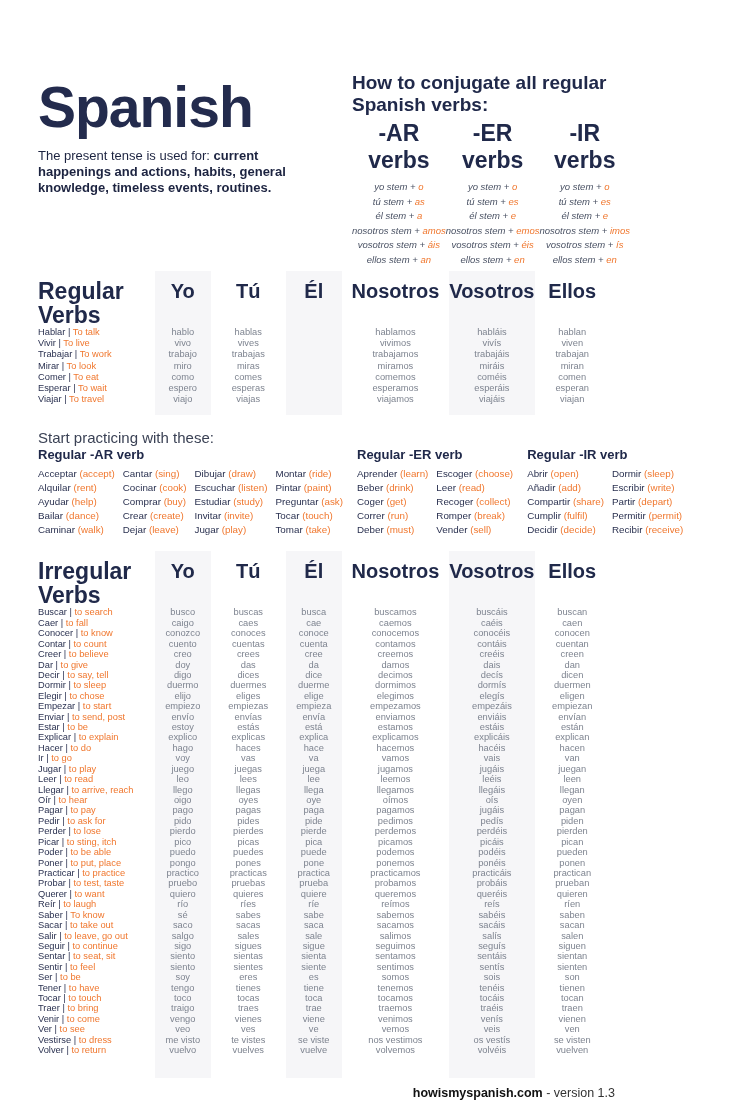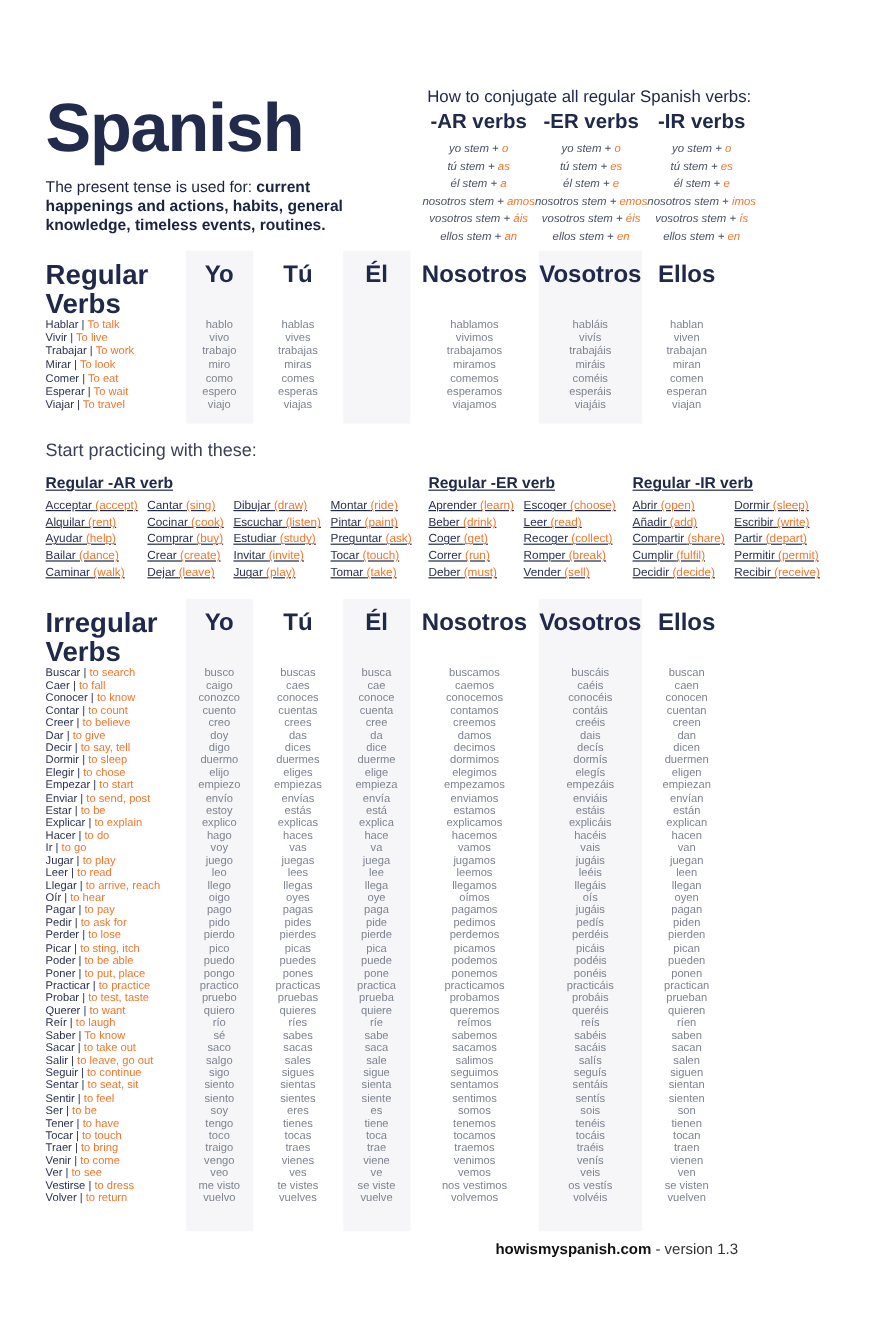--- a/index.html
+++ b/index.html
@@ -8,24 +8,24 @@
 
   
   .top{display:flex;}
   .title-block{width:292px;flex:none;margin-top:8px;}
   .main-title{font-size:57px;line-height:58px;font-weight:800;margin:0;color:#232b4d;letter-spacing:-1px;}
   .sub-title{font-size:38px;line-height:42px;font-weight:800;margin:0;color:#f0772e;letter-spacing:-0.5px;}
   .intro{font-size:13px;line-height:16px;margin:12px 0 0;color:#1c2340;}
   .intro .bold{font-weight:bold;}
 
   .howto{flex:1;margin-left:22px;margin-top:2px;}
-  .howto-heading{font-size:14px;font-weight:400;margin:0 0 2px;color:#20294a;text-align:center;}
+  .howto-heading{font-size:19px;font-weight:700;margin:0 0 2px;color:#20294a;}
   .howto-groups{display:flex;}
   .howto-group{flex:1;text-align:center;}
-  .glabel{font-size:17px;font-weight:800;margin:2px 0 6px;color:#20294a;}
+  .glabel{font-size:23px;font-weight:800;margin:2px 0 6px;color:#20294a;}
   .howto-line{font-size:9.5px;line-height:14.5px;color:#4a5264;font-style:italic;white-space:nowrap;}
   .howto-line .ending{color:#f0772e;}
 
   
   .conj-table{display:flex;margin-right:14px;}
   .conj-table.regular{margin-top:4px;--rh:11.2px;--head:48px;--padb:10px;}
   .conj-table.irregular{margin-top:14px;--rh:10.42px;--head:48px;--padb:22px;}
   .col{padding-top:8px;padding-bottom:var(--padb);}
   .verbs-col{width:112px;flex:none;}
   .form-col{flex:1;margin:0 5px;text-align:center;}
@@ -35,21 +35,21 @@
   .col-head{font-size:20px;line-height:24px;font-weight:800;color:#20294a;}
   .rows{}
   .cell{font-size:9.3px;line-height:var(--rh);color:#7e8490;white-space:nowrap;}
   .verb-row{font-size:9.3px;line-height:var(--rh);white-space:nowrap;color:#2a3150;}
   .verb-row .vmean{color:#f0772e;}
 
   
   .practice{margin-top:14px;}
   .practice-heading{font-size:20px;line-height:22px;font-weight:800;margin:0;color:#1c2340;}
   .practice-sub{font-size:15px;line-height:18px;margin:3px 0 0;color:#3b4255;}
-  .practice-groups{display:flex;margin-top:10px;text-decoration:underline;}
+  .practice-groups{display:flex;}
   .pgroup{margin-right:14px;}
   .pgroup:last-child{margin-right:0;flex:1;}
   .ptitle{font-size:13px;font-weight:800;margin:0 0 5px;color:#20294a;}
   .pcols{display:flex;gap:8px;align-items:center;}
   .pitem{font-size:9.8px;line-height:14px;white-space:nowrap;color:#2a3150;}
   .pitem .pmean{color:#f0772e;}
 
   
   .footer{text-align:right;margin-top:8px;font-size:12.5px;color:#333;padding-right:4px;}
   .footer .site{font-weight:bold;color:#111;}

